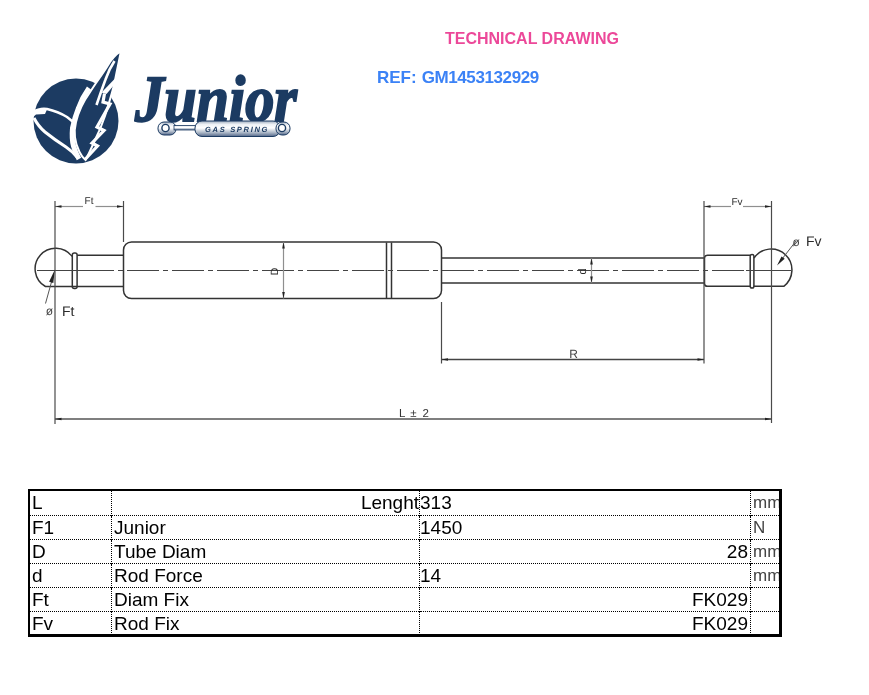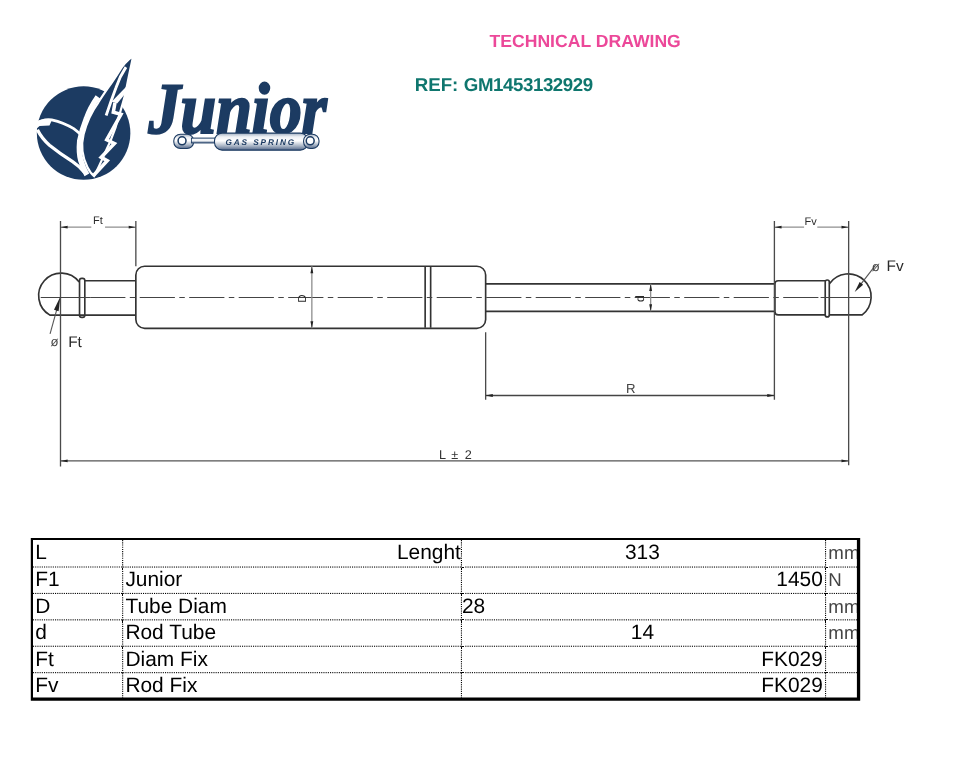--- a/index.html
+++ b/index.html
@@ -1,21 +1,21 @@
 <!DOCTYPE html>
 <html><head>
 <meta charset="utf-8">
 <style>
   html,body{margin:0;padding:0;background:#fff;}
   svg text{text-rendering:geometricPrecision;}
   #page{position:relative;width:869px;height:695px;background:#fff;overflow:hidden;opacity:0.999;
         font-family:"Liberation Sans",sans-serif;}
   .abs{position:absolute;}
   #title{left:425px;top:30px;font-size:16px;font-weight:bold;color:#ec4899;letter-spacing:0;margin-left:20px;}
-  #ref{left:377px;top:68px;font-size:17px;font-weight:bold;color:#0f766e;}
+  #ref{left:377px;top:68px;font-size:17px;font-weight:bold;color:#3b82f6;}
   #ref span{margin-left:5px;letter-spacing:-0.4px;}
   table.spec{border-collapse:collapse;table-layout:fixed;width:749px;height:143px;
      font-size:19px;color:#000;}
   table.spec td{padding:1px 0 0 2px;overflow:hidden;white-space:nowrap;}
   table.spec tr{height:24px;}
   table.spec tr:last-child{height:23px;}
 </style>
 </head>
 <body>
 <div id="page">
@@ -153,39 +153,39 @@
       <colgroup>
         <col style="width:81.5px">
           <col style="width:308px">
           <col style="width:331px">
           <col>
       </colgroup>
       <tbody>
           <tr>
         <td style="border-right:1px dotted #000;">L</td>
         <td style="border-right:1px dotted #000;text-align:right;">Lenght</td>
-        <td style="border-right:1px dotted #000;text-align:center;padding:1px 2px 0 0;">313</td>
+        <td style="border-right:1px dotted #000;text-align:left;padding:1px 2px 0 0;">313</td>
         <td style="font-size:17px;color:#444;padding-left:2px;">mm</td>
       </tr>
       <tr>
         <td style="border-right:1px dotted #000;border-top:1px dotted #000;">F1</td>
         <td style="border-right:1px dotted #000;border-top:1px dotted #000;">Junior</td>
-        <td style="border-right:1px dotted #000;border-top:1px dotted #000;text-align:right;padding:1px 2px 0 0;">1450</td>
+        <td style="border-right:1px dotted #000;border-top:1px dotted #000;text-align:left;padding:1px 2px 0 0;">1450</td>
         <td style="font-size:17px;color:#444;padding-left:2px;border-top:1px dotted #000;">N</td>
       </tr>
       <tr>
         <td style="border-right:1px dotted #000;border-top:1px dotted #000;">D</td>
         <td style="border-right:1px dotted #000;border-top:1px dotted #000;">Tube Diam</td>
-        <td style="border-right:1px dotted #000;border-top:1px dotted #000;padding:1px 2px 0 0;">28</td>
+        <td style="border-right:1px dotted #000;border-top:1px dotted #000;text-align:right;padding:1px 2px 0 0;">28</td>
         <td style="font-size:17px;color:#444;padding-left:2px;border-top:1px dotted #000;">mm</td>
       </tr>
       <tr>
         <td style="border-right:1px dotted #000;border-top:1px dotted #000;">d</td>
-        <td style="border-right:1px dotted #000;border-top:1px dotted #000;">Rod Tube</td>
-        <td style="border-right:1px dotted #000;border-top:1px dotted #000;text-align:center;padding:1px 2px 0 0;">14</td>
+        <td style="border-right:1px dotted #000;border-top:1px dotted #000;">Rod Force</td>
+        <td style="border-right:1px dotted #000;border-top:1px dotted #000;text-align:left;padding:1px 2px 0 0;">14</td>
         <td style="font-size:17px;color:#444;padding-left:2px;border-top:1px dotted #000;">mm</td>
       </tr>
       <tr>
         <td style="border-right:1px dotted #000;border-top:1px dotted #000;">Ft</td>
         <td style="border-right:1px dotted #000;border-top:1px dotted #000;">Diam Fix</td>
         <td style="border-right:1px dotted #000;border-top:1px dotted #000;text-align:right;padding:1px 2px 0 0;">FK029</td>
         <td style="font-size:17px;color:#444;padding-left:2px;border-top:1px dotted #000;"></td>
       </tr>
       <tr>
         <td style="border-right:1px dotted #000;border-top:1px dotted #000;">Fv</td>

